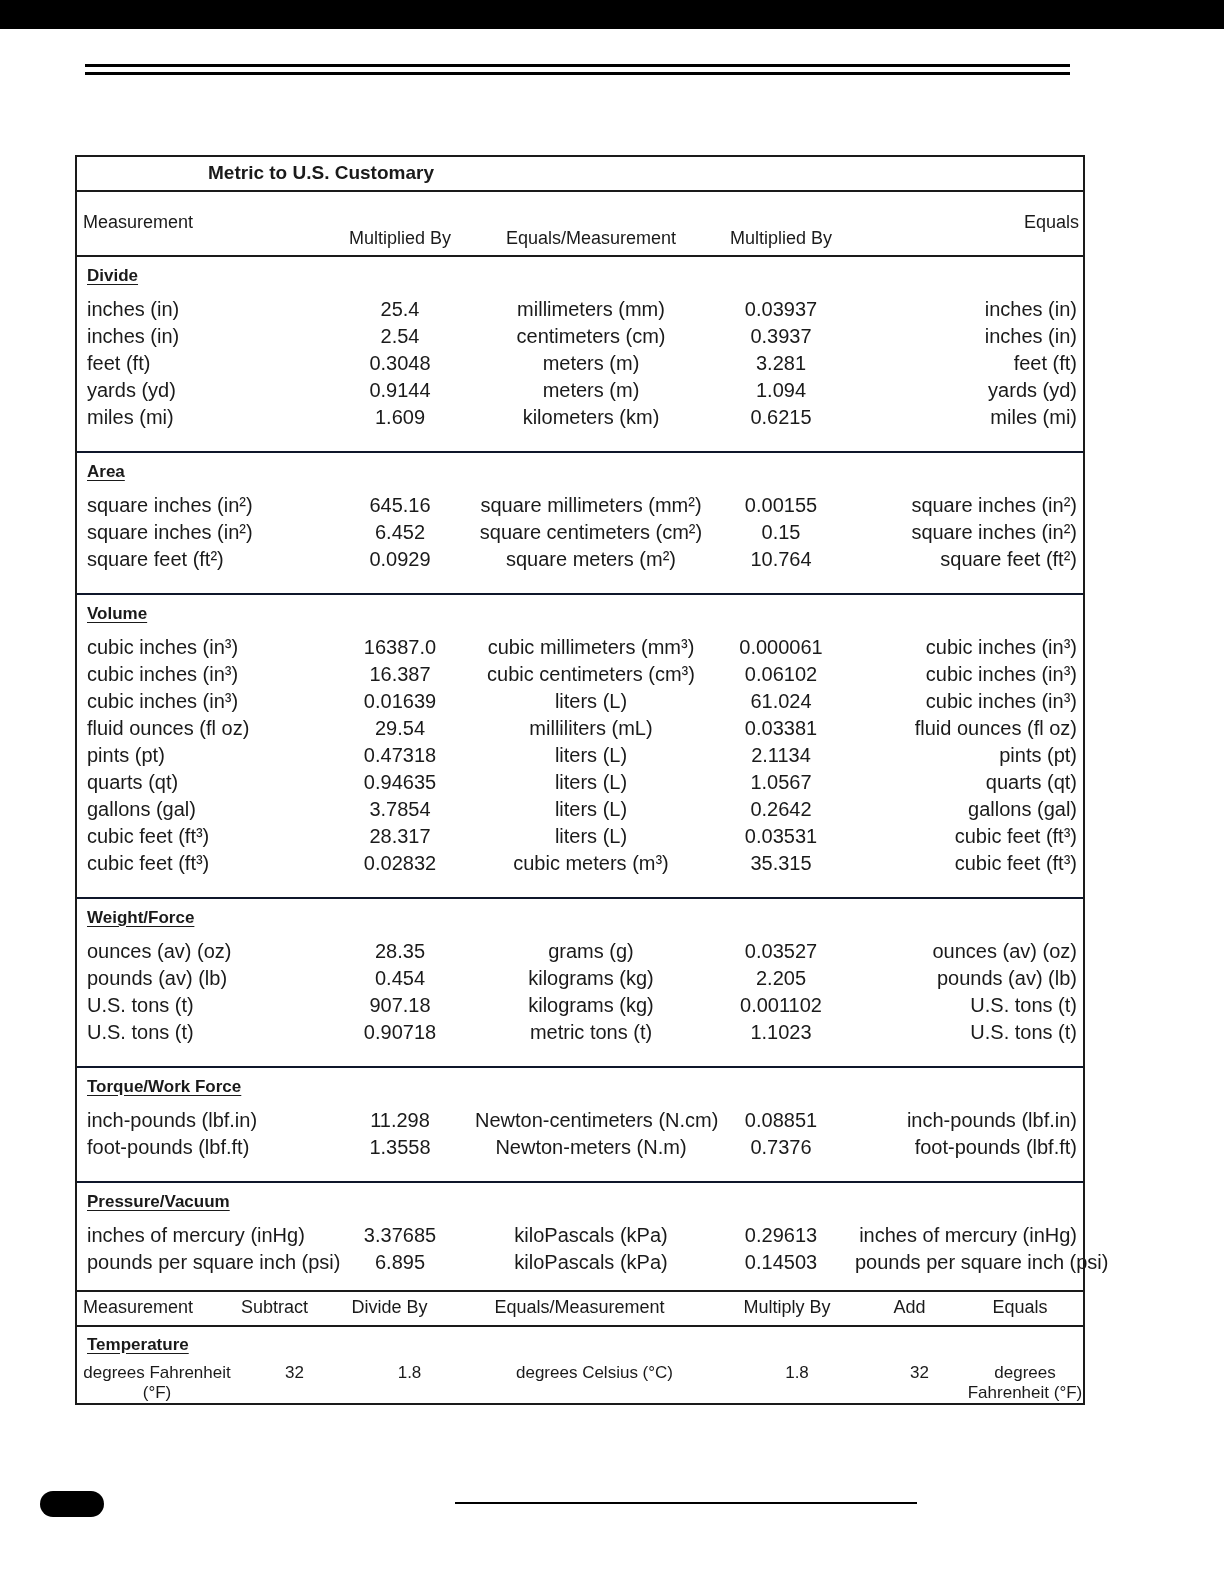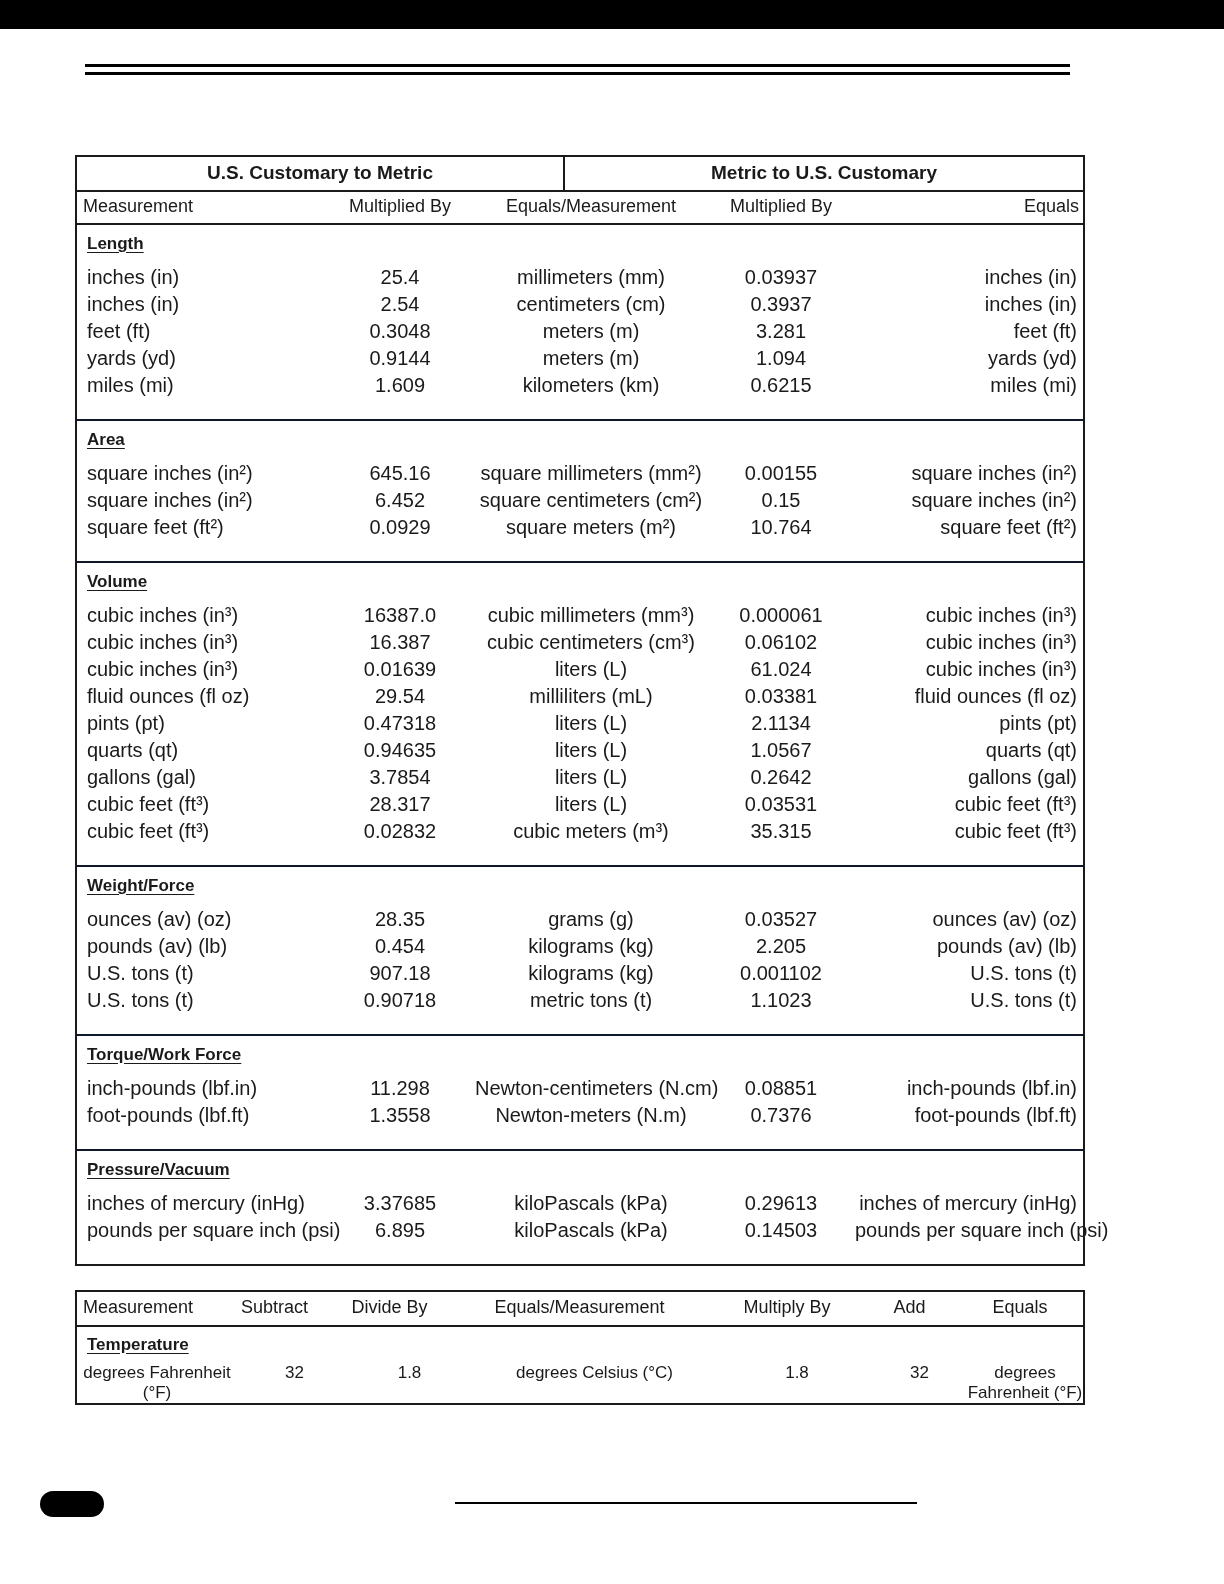--- a/index.html
+++ b/index.html
@@ -49,21 +49,21 @@
 
   .header2 {
     display:grid;
     grid-template-columns:248px 150px 232px 148px 1fr;
     font-size:18px;
     padding:4px 0 6px;
     border-bottom:2px solid #1a1a1a;
     align-items:center;
   }
   .header2 .h2c1 { text-align:left; padding-left:6px; }
-  .header2 .h2c2, .header2 .h2c3, .header2 .h2c4 { text-align:center; }
+  .header2 .h2c2, .header2 .h2c3, .header2 .h2c4 { text-align:center;margin-top:32px; }
   .header2 .h2c5 { text-align:right; padding-right:4px; }
 
   .section { border-top:2px solid #0f172a; padding:9px 0 20px; }
   .section:first-child { border-top:none; }
   .sec-title {
     font-weight:bold;
     font-size:17px;
     margin:0 0 10px 10px;
     text-decoration:underline;
     text-underline-offset:3px;
@@ -130,32 +130,31 @@
 </style>
 </head>
 <body>
 
 <div class="topbar"></div>
 
 <div class="double-rule"></div>
 
 <div class="main-table">
   <div class="header1">
-    <div class="hcell left">U.S. Customary to Metric</div>
     <div class="hcell">Metric to U.S. Customary</div>
   </div>
   <div class="header2">
     <div class="h2c1">Measurement</div>
     <div class="h2c2">Multiplied By</div>
     <div class="h2c3">Equals/Measurement</div>
     <div class="h2c4">Multiplied By</div>
     <div class="h2c5">Equals</div>
   </div>
   <div>
-      <div class="section"><div class="sec-title">Length</div><div class="row">
+      <div class="section"><div class="sec-title">Divide</div><div class="row">
           <div class="cell c1">inches (in)</div>
           <div class="cell c2">25.4</div>
           <div class="cell c3">millimeters (mm)</div>
           <div class="cell c4">0.03937</div>
           <div class="cell c5">inches (in)</div>
         </div><div class="row">
           <div class="cell c1">inches (in)</div>
           <div class="cell c2">2.54</div>
           <div class="cell c3">centimeters (cm)</div>
           <div class="cell c4">0.3937</div>

